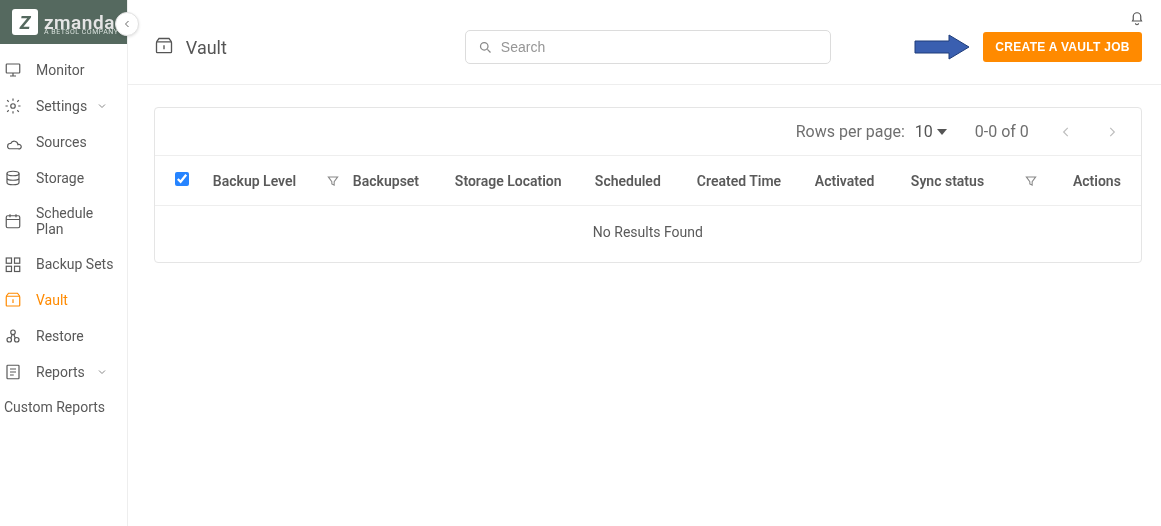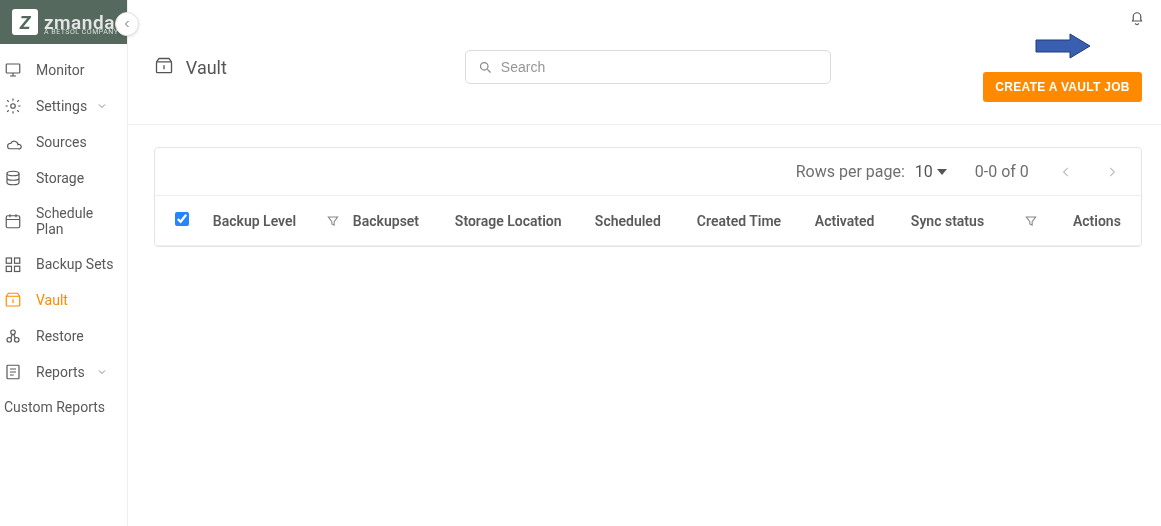--- a/index.html
+++ b/index.html
@@ -38,21 +38,21 @@
 
   .page-header { display: flex; align-items: center; padding: 8px 26px 22px; position: relative; border-bottom: 1px solid #eee; }
   .title-wrap { display: flex; align-items: center; gap: 12px; }
   .title-icon svg { width: 20px; height: 20px; stroke: #555; fill: none; stroke-width: 1.6; }
   .page-title { font-size: 18px; color: #555; font-weight: 400; }
   .search-wrap { position: absolute; left: 50%; transform: translateX(-50%); border-radius: 11px; }
   .search-box { width: 366px; height: 34px; border: 1px solid #dcdcdc; border-radius: 5px; display: flex; align-items: center; padding: 0 12px; gap: 8px; }
   .search-box svg { width: 15px; height: 15px; stroke: #888; fill: none; stroke-width: 2; }
   .search-input { border: none; outline: none; flex: 1; font-size: 14px; background: transparent; }
   .search-input::placeholder { color: #969696; }
-  .header-right { margin-left: auto; display: flex; align-items: center; gap: 12px; flex-direction: column; }
+  .header-right { margin-left: auto; display: flex; align-items: center; gap: 12px; }
   .arrow-annot { width: 58px; height: 28px; }
   .create-btn { background: #ff8a00; color: #fff; border: none; border-radius: 3px; padding: 8px 12px; font-size: 12px; font-weight: 700; letter-spacing: .3px; cursor: pointer; }
 
   .content { padding: 22px 26px; }
   .card { border: 1px solid #e5e5e5; border-radius: 4px; }
   .card-top { display: flex; justify-content: flex-end; align-items: center; padding: 14px 20px; gap: 20px; border-bottom: 1px solid #eee; color: #6f6f6f; font-size: 16px; }
   .rpp { display: flex; align-items: center; gap: 10px; }
   .rpp-select { display: flex; align-items: center; gap: 4px; cursor: pointer; color: #555; }
   .rpp-select svg { width: 10px; height: 10px; fill: #555; }
   .range { color: #6f6f6f; margin: 0 8px; }
@@ -278,16 +278,17 @@
           <div class="th th-activated">Activated</div>
           <div class="th th-sync">Sync status</div>
           <div class="th th-filter">
               <svg viewBox="0 0 24 24">
                 <path d="M4 5h16l-6 8v6l-4-2v-4z"></path>
               </svg>
             </div>
           <div class="th th-actions">Actions</div>
         </div>
 
+        <div class="no-results">No Results Found</div>
       </div>
     </div>
   </main>
 </div>
 
 </body></html>

